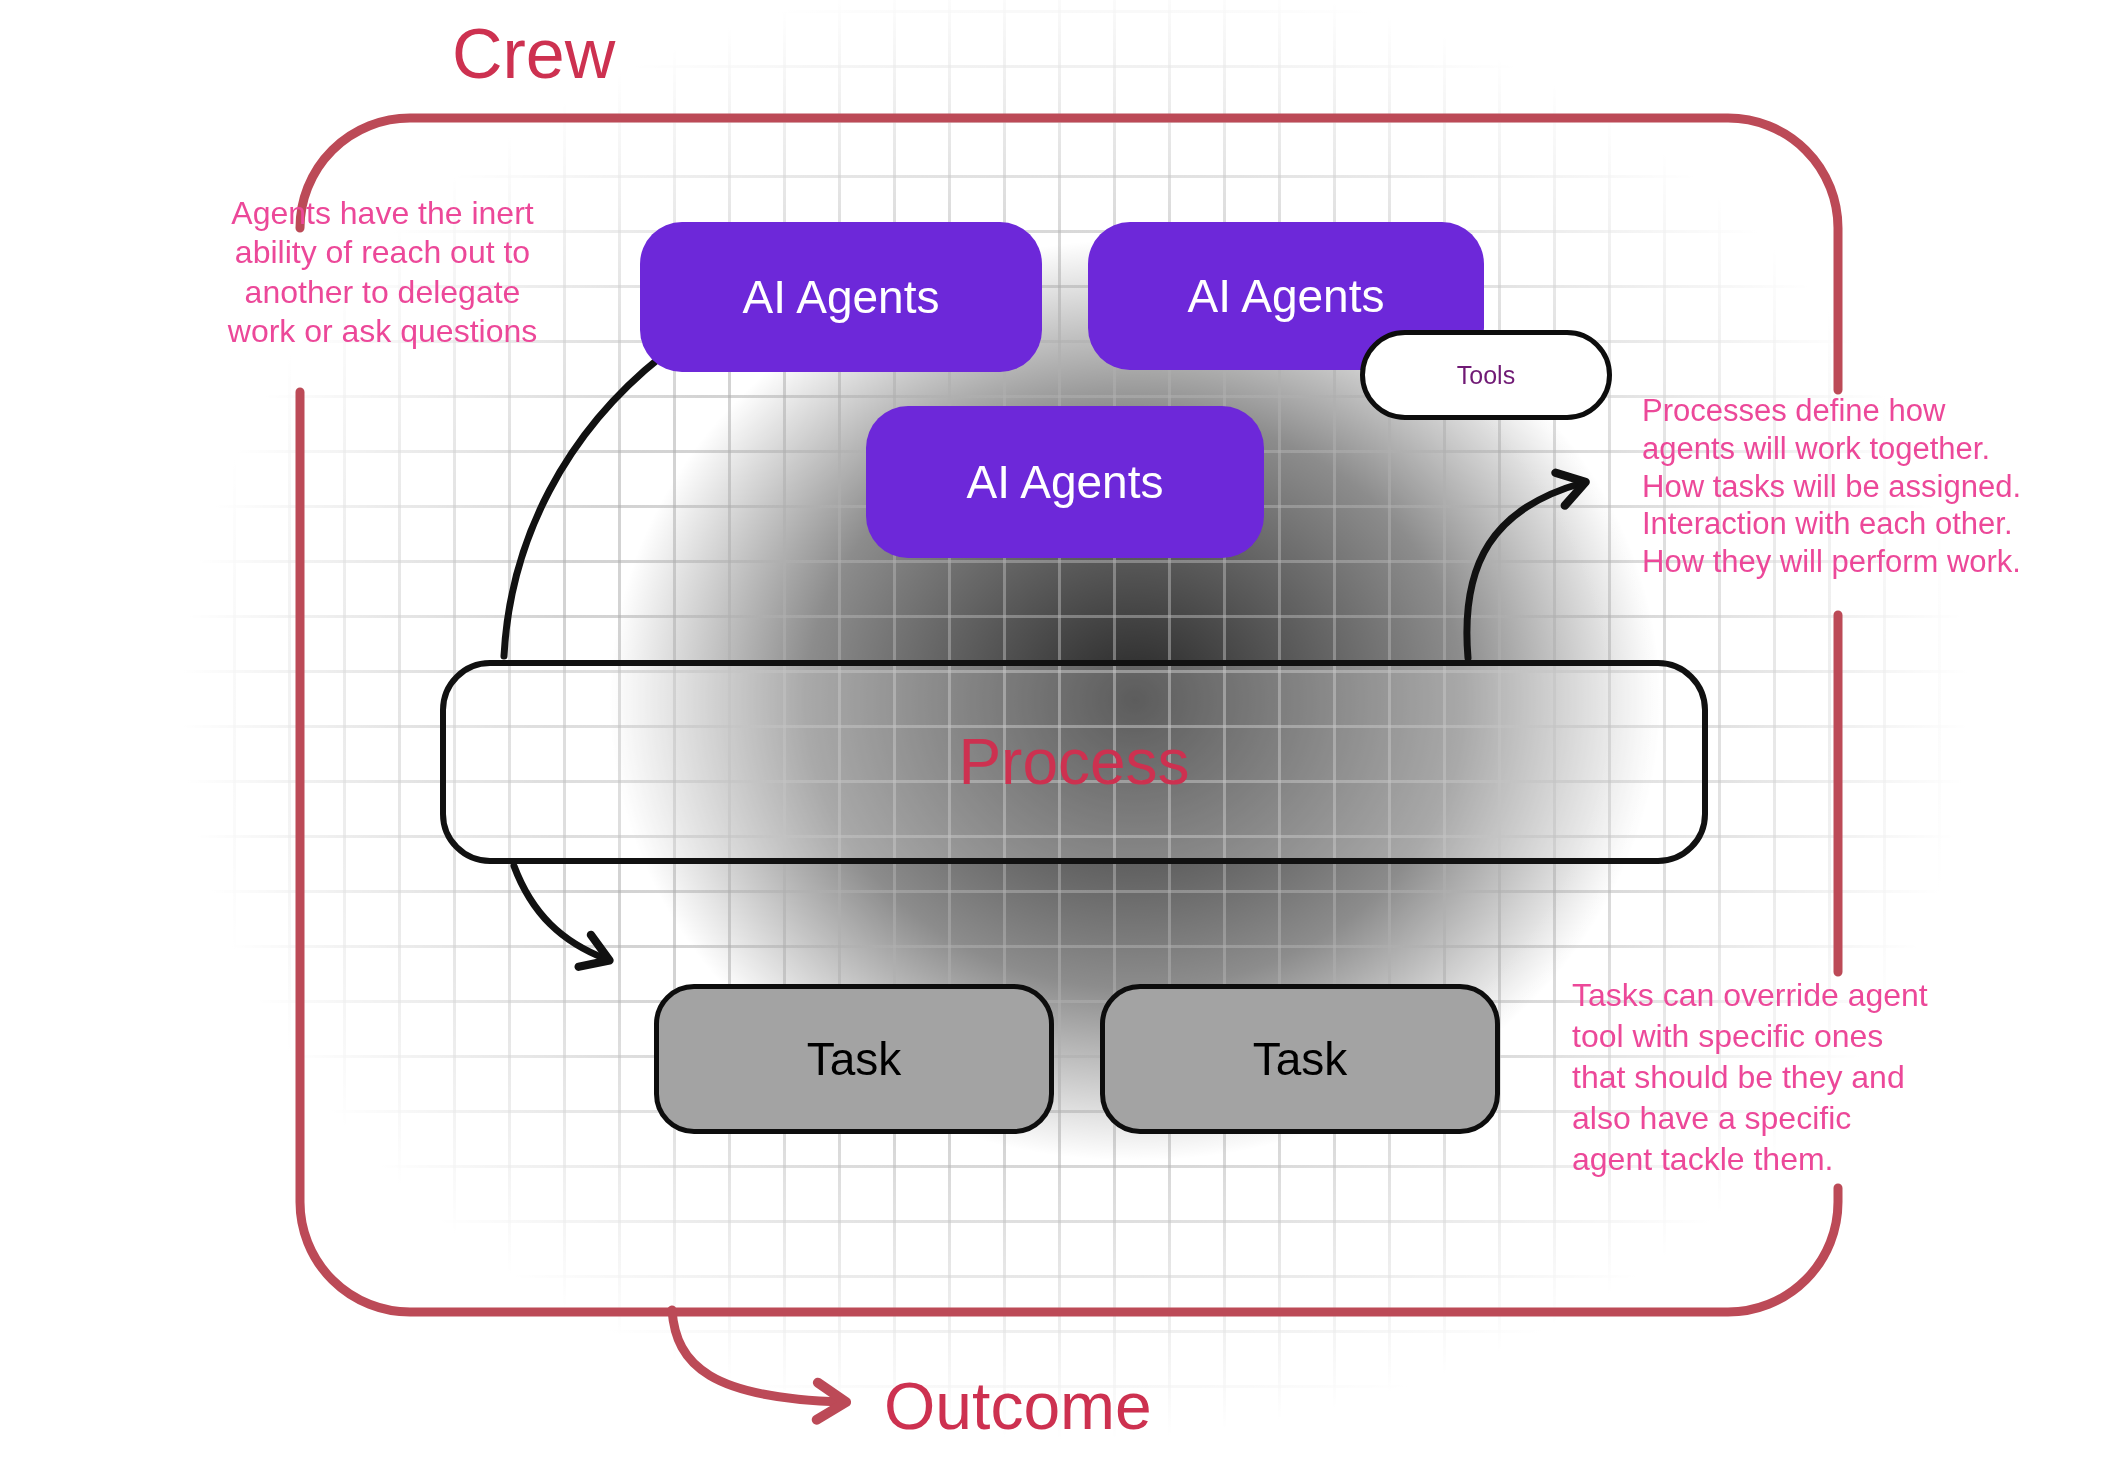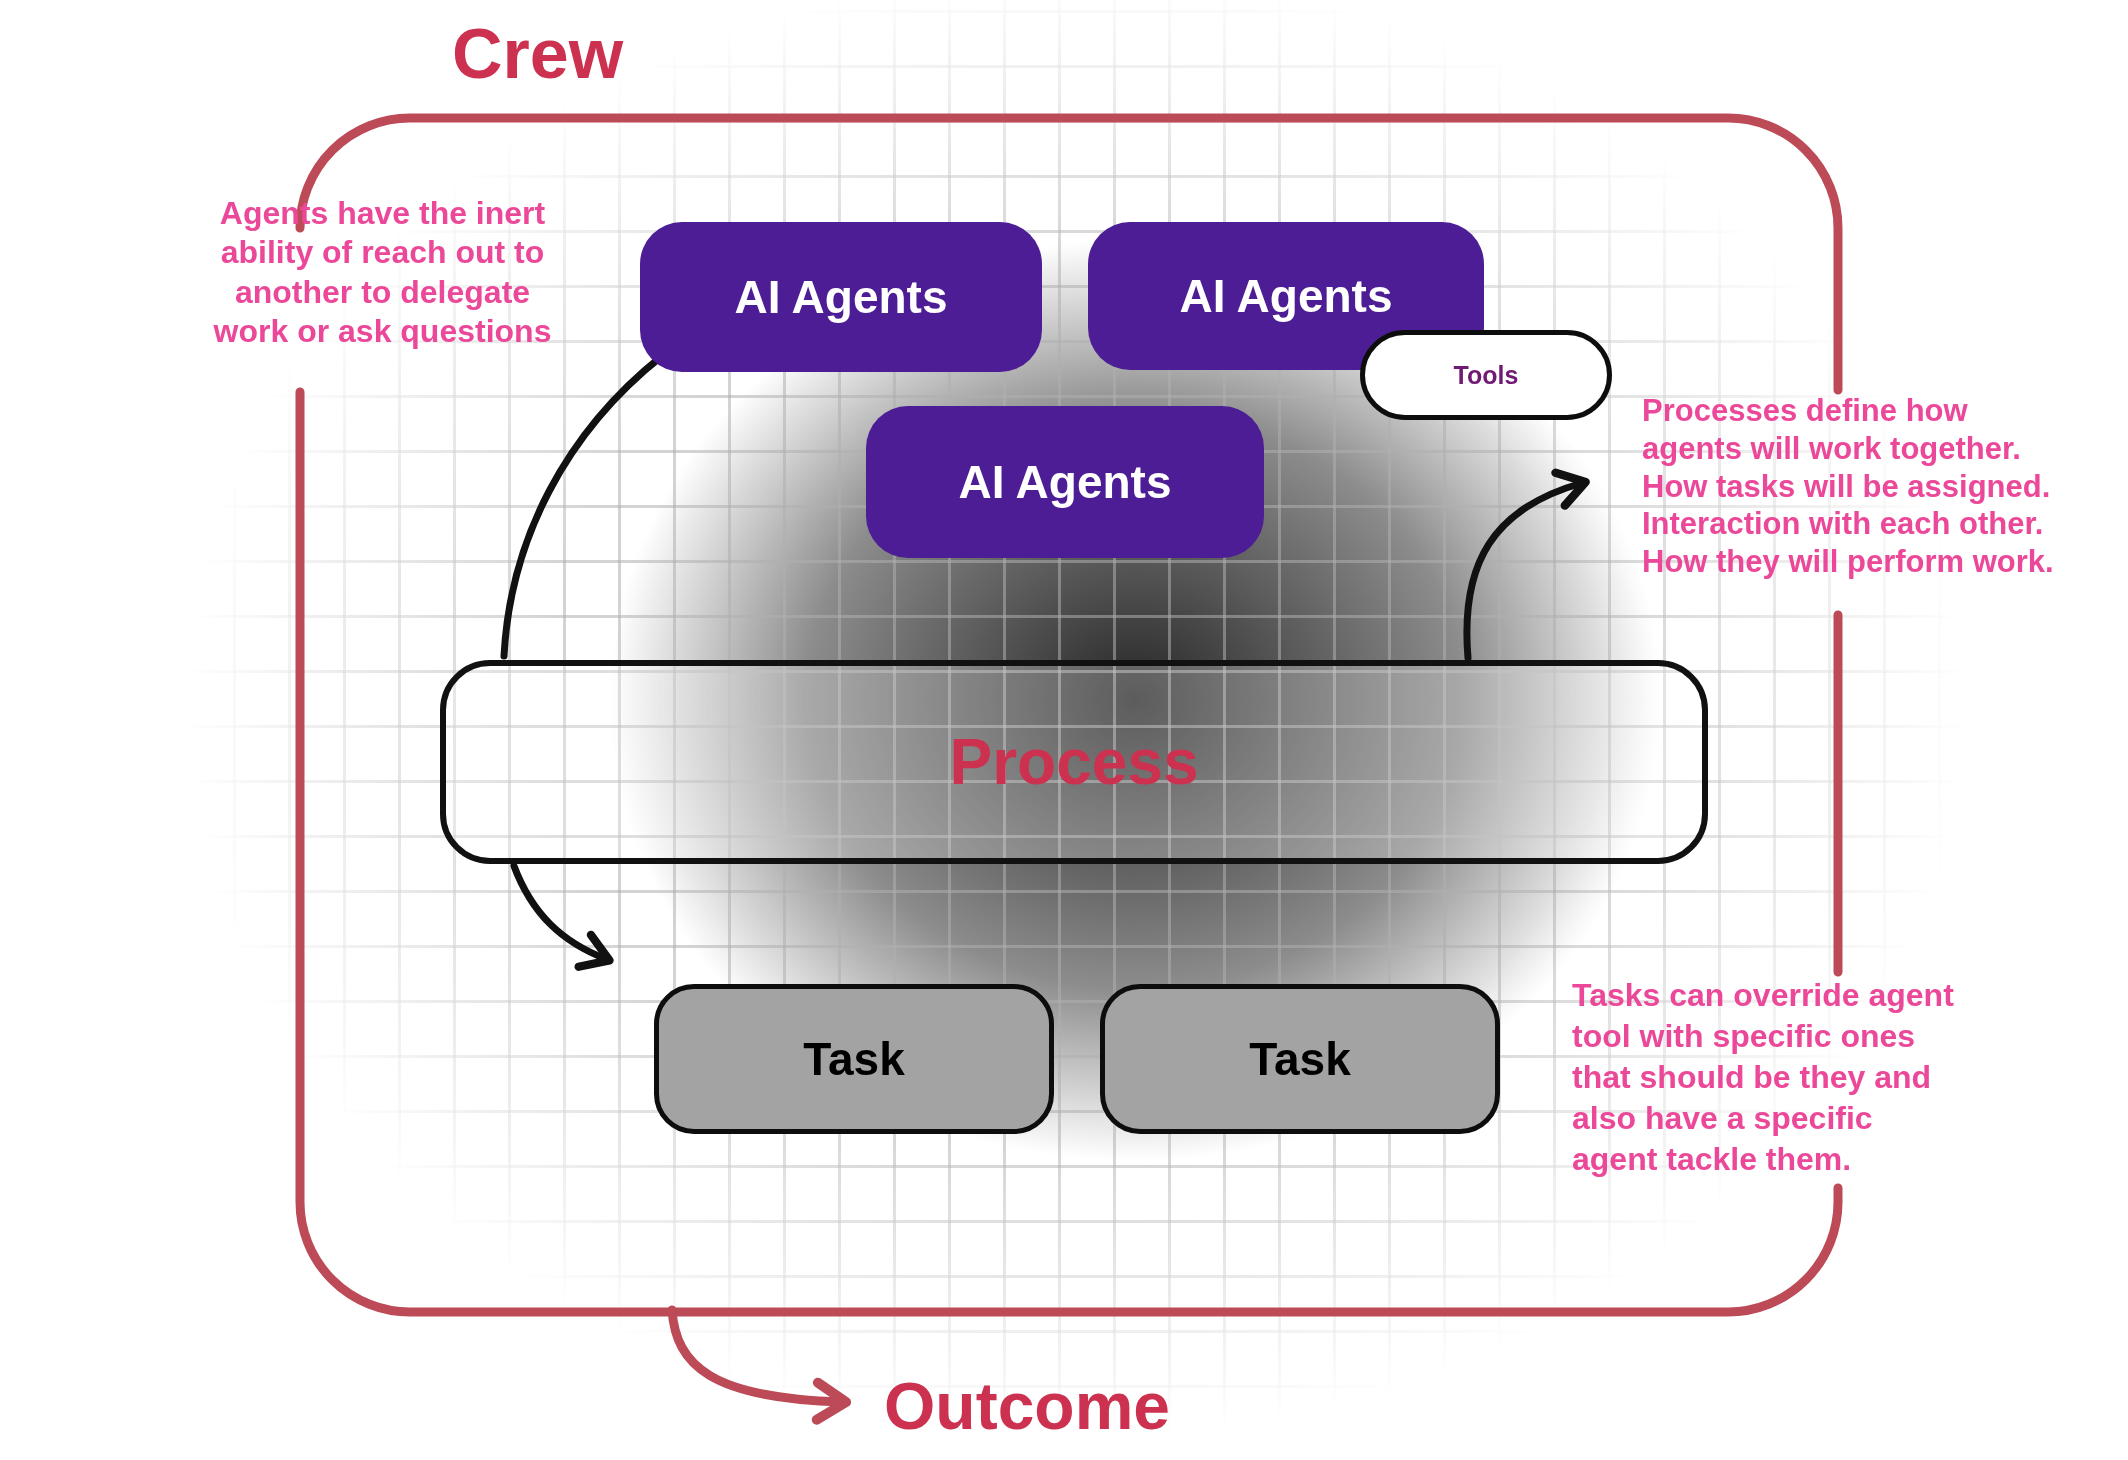--- a/index.html
+++ b/index.html
@@ -3,21 +3,21 @@
 <meta charset="utf-8">
 <style>
   html, body { margin: 0; padding: 0; background: #ffffff; }
   .canvas {
     position: relative;
     width: 2128px;
     height: 1460px;
     background: #ffffff;
     overflow: hidden;
     font-family: "Liberation Sans", sans-serif;
-    font-weight: bold;
+    font-weight: normal;
   }
   .layer { position: absolute; inset: 0; }
   
   .bg-blob {
     background: radial-gradient(ellipse 730px 640px at 1135px 700px,
       rgba(0,0,0,0.85) 0%, rgba(0,0,0,0.45) 45%, rgba(0,0,0,0) 72%);
   }
   
   .bg-grid {
     background-image:
@@ -35,21 +35,21 @@
 
   .node {
     position: absolute;
     display: flex;
     align-items: center;
     justify-content: center;
     box-sizing: border-box;
     text-align: center;
   }
   .agent {
-    background: #4c1d95;
+    background: #6d28d9;
     color: #ffffff;
     border-radius: 42px;
     font-size: 46px;
     z-index: 5;
   }
   .tools {
     background: #ffffff;
     border: 5px solid #0d0d0d;
     border-radius: 46px;
     font-size: 25px;

